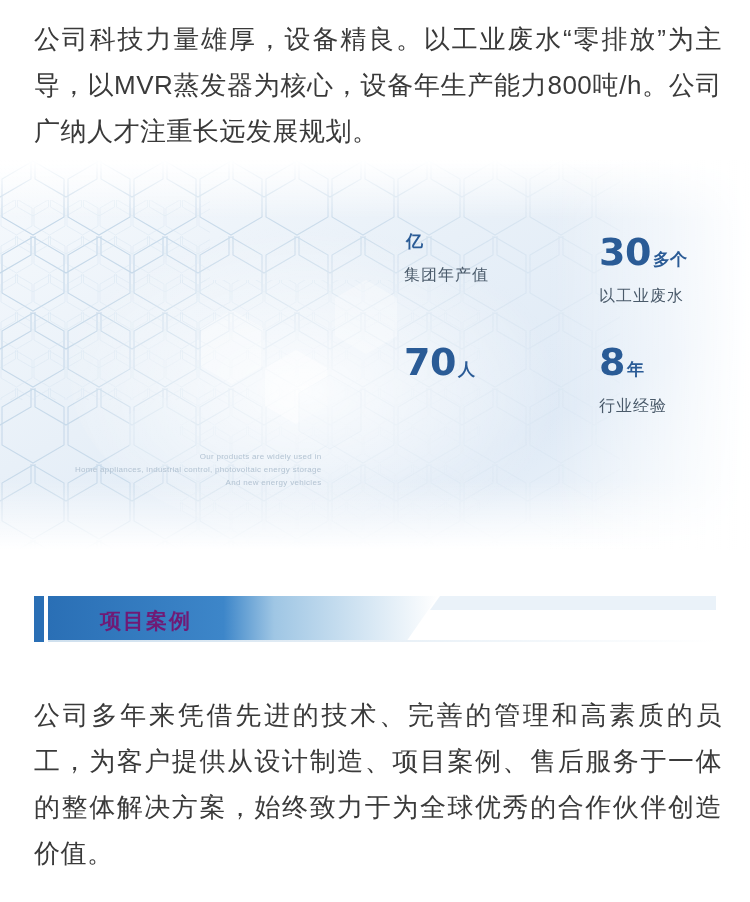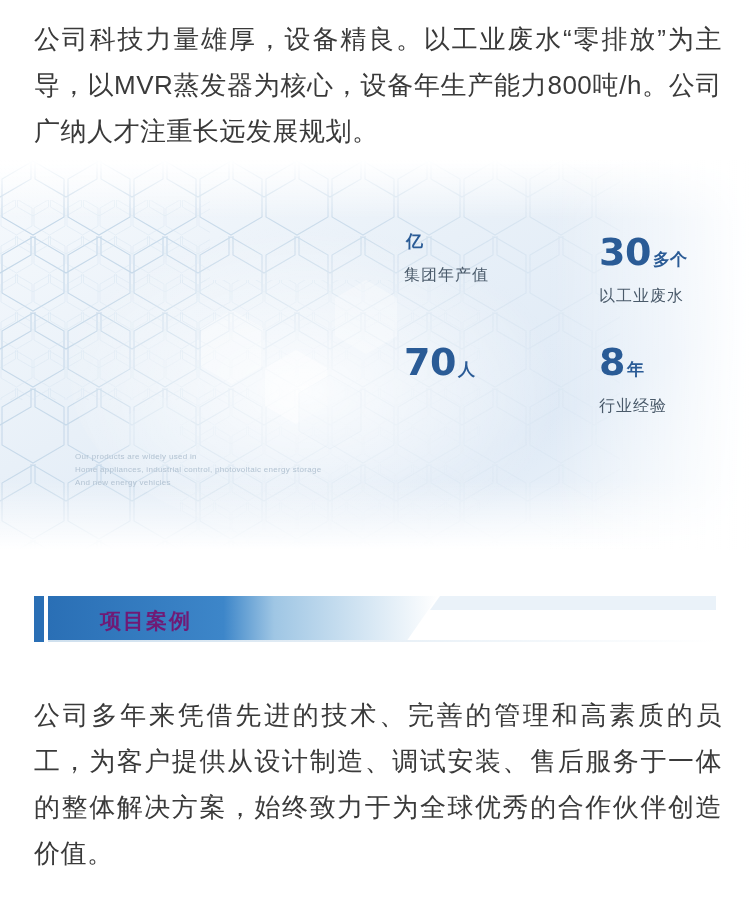--- a/index.html
+++ b/index.html
@@ -222,21 +222,21 @@
         <path d="M366 120 L397 138 L397 176 L366 194 L335 176 L335 138 Z" fill="#ffffff" opacity="0.55"></path>
       </g>
 
       <ellipse cx="330" cy="215" rx="260" ry="165" fill="url(#glow)"></ellipse>
     </svg>
 
     <div class="hero-fade-top"></div>
     <div class="hero-fade-bottom"></div>
     <div class="hero-fade-right"></div>
 
-    <div class="hero-caption" style="white-space: pre-line;">Our products are widely used in
+    <div class="hero-caption" style="white-space: pre-line; text-align: right;">Our products are widely used in
 Home appliances, industrial control, photovoltaic energy storage
 And new energy vehicles</div>
 
     <div class="stats">
 
       <div class="stat">
         <div class="stat-top">
           <span class="stat-unit">亿</span>
         </div>
         <div class="stat-label">集团年产值</div>
@@ -285,15 +285,15 @@
           </linearGradient>
         </defs>
         <path d="M0 0 L390 0 L358 46 L0 46 Z" fill="url(#barGrad)"></path>
         <path d="M392 0 L668 0 L668 14 L382 14 Z" fill="#e8f1f8" opacity="0.9"></path>
         <rect x="0" y="44" width="668" height="2" fill="url(#barGradLine)"></rect>
       </svg>
       <div class="bar-title">项目案例</div>
     </div>
   </div>
 
-  <div class="body-text">公司多年来凭借先进的技术、完善的管理和高素质的员工，为客户提供从设计制造、调试安装、售后服务于一体的整体解决方案，始终致力于为全球优秀的合作伙伴创造价值。</div>
+  <div class="body-text">公司多年来凭借先进的技术、完善的管理和高素质的员工，为客户提供从设计制造、项目案例、售后服务于一体的整体解决方案，始终致力于为全球优秀的合作伙伴创造价值。</div>
 
 </div>
 
 </body></html>

